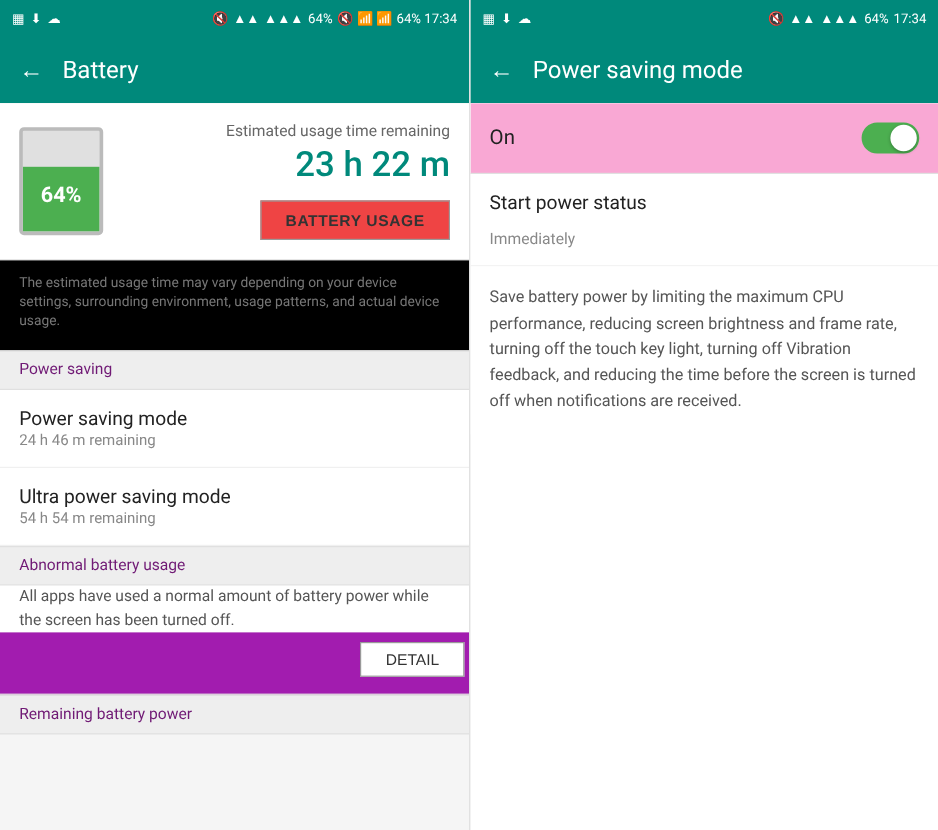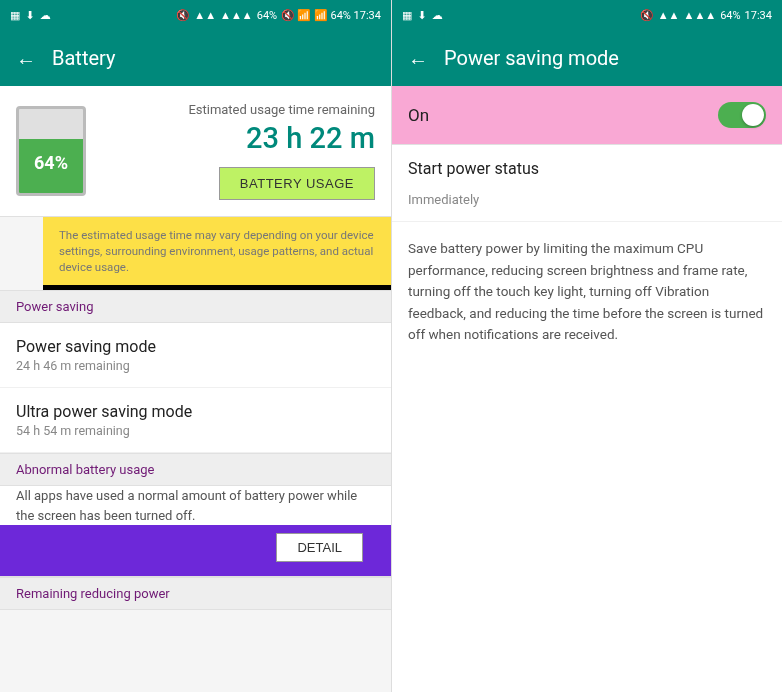--- a/index.html
+++ b/index.html
@@ -135,37 +135,36 @@
       font-size: 13px;
     }
     .time-remaining {
       color: #00897b;
       font-size: 29px;
       font-weight: 500;
       margin: 4px 0 12px;
     }
     .battery-usage-btn {
       border: 1px solid #999;
-      background: #bef264;
+      background: #ef4444;
       padding: 8px 20px;
       font-size: 13px;
-      font-weight: 400;
+      font-weight: 700;
       letter-spacing: 0.5px;
       cursor: pointer;
       color: #333;
     }
 
     .battery-note {
-      background: #fde047;
+      background: #000000;
       padding: 10px 16px;
       font-size: 11.5px;
       color: #777;
       line-height: 1.4;
-      border-bottom: 5px solid #000000;
-      margin-left: 43px;
+      border-bottom: 7px solid #000000;
     }
 
     
     .section-header {
       background: #eeeeee;
       padding: 8px 16px;
       font-size: 13px;
       color: #701a75;
       border-bottom: 1px solid #e0e0e0;
       border-top: 1px solid #e0e0e0;
@@ -191,22 +190,22 @@
 
     
     .abnormal-text {
       background: white;
       padding: 0 16px;
       font-size: 13px;
       color: #555;
       line-height: 1.5;
     }
     .detail-btn-row {
-      background: #6d28d9;
-      padding: 8px 28px 14px;
+      background: #a21caf;
+      padding: 8px 4px 14px;
       display: flex;
       justify-content: flex-end;
       border-bottom: 1px solid #e0e0e0;
     }
     .detail-btn {
       border: 1px solid #999;
       background: white;
       padding: 6px 20px;
       font-size: 13px;
       cursor: pointer;
@@ -354,21 +353,21 @@
       <div class="list-item-title">Ultra power saving mode</div>
       <div class="list-item-sub">54 h 54 m remaining</div>
     </div>
 
     <div class="section-header">Abnormal battery usage</div>
     <div class="abnormal-text">All apps have used a normal amount of battery power while the screen has been turned off.</div>
     <div class="detail-btn-row">
       <button class="detail-btn">DETAIL</button>
     </div>
 
-    <div class="section-header">Remaining reducing power</div>
+    <div class="section-header">Remaining battery power</div>
   </div>
 </div>
 
 <div class="panel right-panel">
 
   <div class="status-bar">
     <div class="status-bar-left">
       <span>▦</span>
       <span>⬇</span>
       <span>☁</span>

